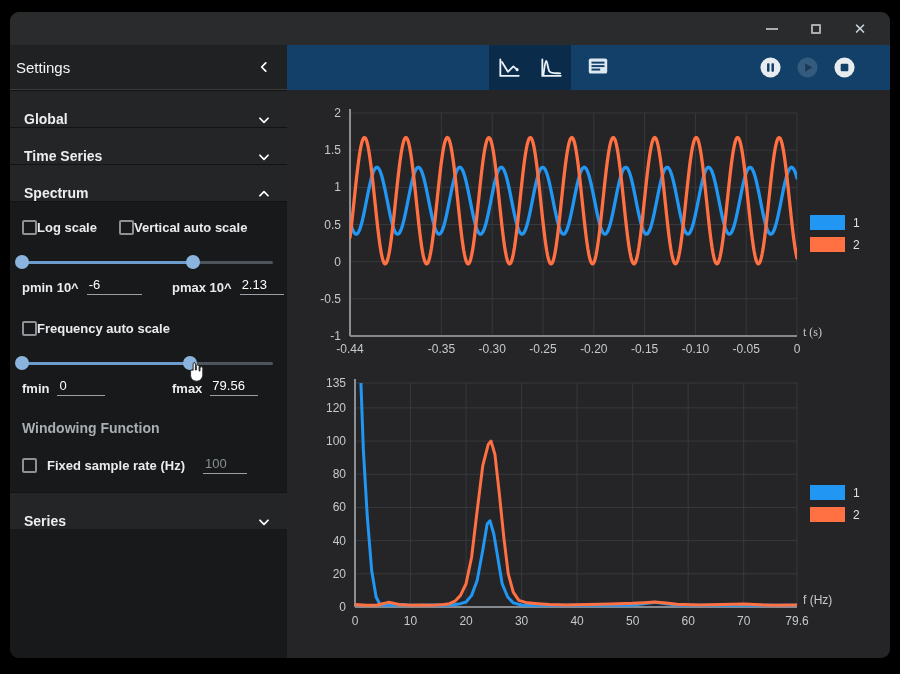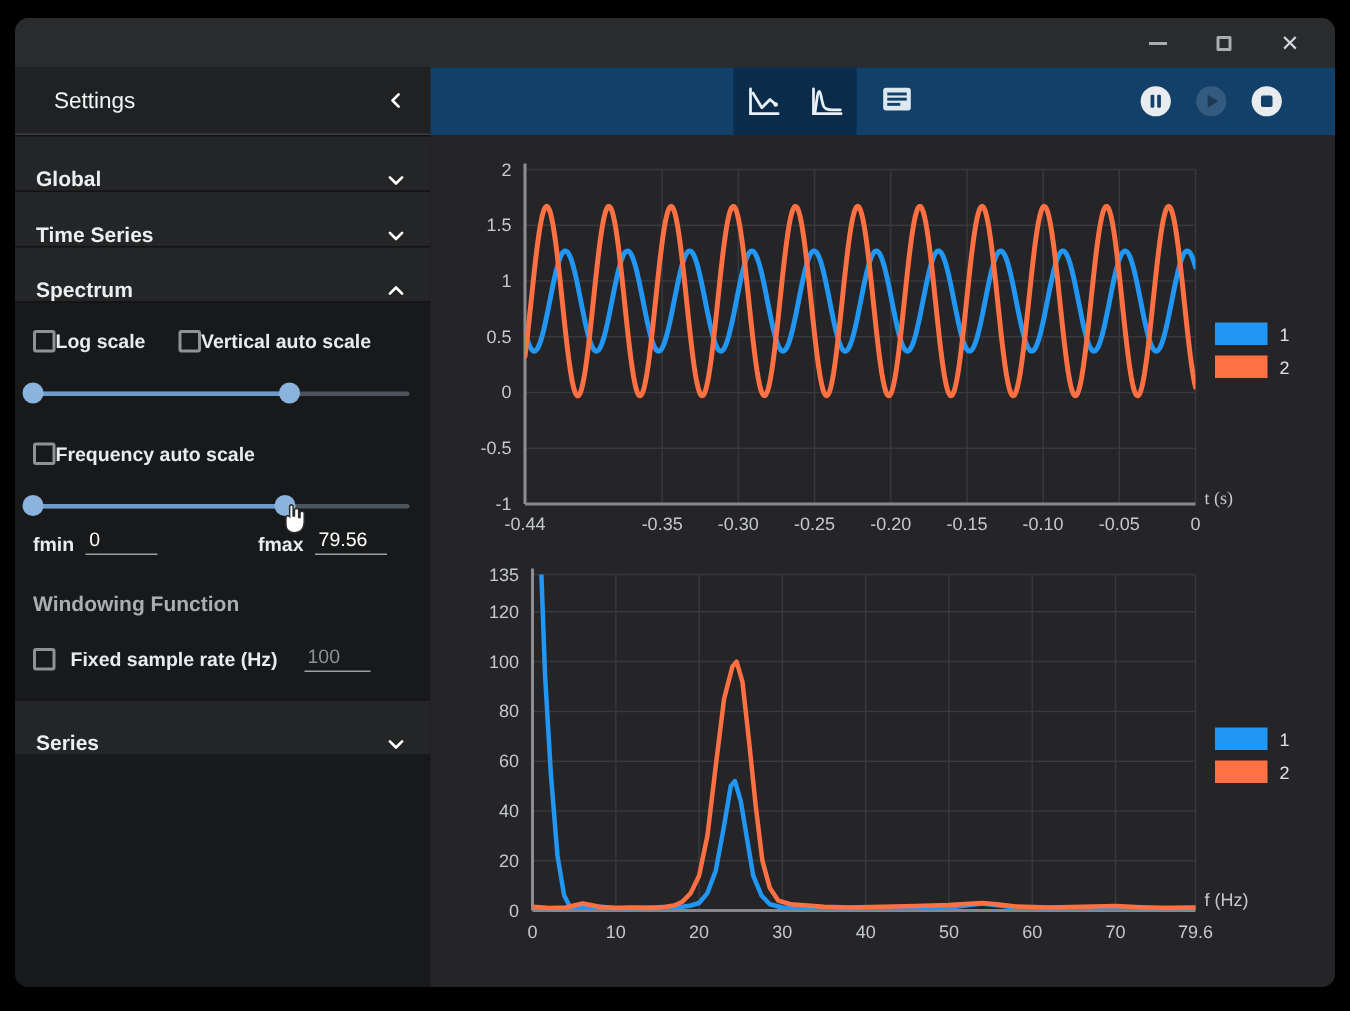--- a/index.html
+++ b/index.html
@@ -11,21 +11,21 @@
   .titlebar{height:33px;background:#2a2b2c;display:flex;align-items:center;justify-content:flex-end;flex:0 0 auto;}
   .win-btn{width:44px;height:33px;display:flex;align-items:center;justify-content:center;background:transparent;border:none;color:#a9adb1;font-size:14px;cursor:default;padding:0;}
   .win-btn .min-glyph{display:block;width:12px;height:2px;background:#a9adb1;}
   .win-btn .max-box{display:block;width:10px;height:10px;border:2px solid #a9adb1;border-radius:1px;}
   .win-btn.close{color:#cfd8de;font-size:15px;margin-right:8px;}
   
   .app-body{flex:1;display:flex;min-height:0;}
   .sidebar{width:277px;flex:0 0 auto;background:#191a1b;display:flex;flex-direction:column;}
   .main{flex:1;position:relative;background:#252527;}
   
-  .sidebar-header{height:45px;display:flex;align-items:center;justify-content:space-between;padding:0 16px 0 26px;border-bottom:1px solid #3c3d3e;background:#202122;}
+  .sidebar-header{height:45px;display:flex;align-items:center;justify-content:space-between;padding:0 16px 0 6px;border-bottom:1px solid #3c3d3e;background:#202122;}
   .sidebar-title{color:#f2f4f5;font-size:15px;}
   .chev{width:14px;height:14px;display:inline-block;}
   .chev svg{display:block;}
   .section-header{height:37px;display:flex;align-items:flex-end;justify-content:space-between;padding:0 16px 0 14px;background:#242526;border-top:1px solid #131314;cursor:default;}
   .section-label{color:#eceef0;font-size:14px;font-weight:700;}
   .spectrum-content{background:#18191a;padding:18px 14px 18px 12px;border-top:1px solid #131314;}
   .checkbox{width:15px;height:15px;border:2px solid #8d9297;border-radius:2px;background:transparent;flex:0 0 auto;}
   .cb-label{color:#e9ecee;font-size:13px;font-weight:700;white-space:nowrap;}
   .cb-group{display:flex;align-items:center;gap:0;}
   .cb-pair{display:flex;align-items:center;gap:22px;}
@@ -140,20 +140,30 @@
             </div>
           </div>
 
           <div class="slider" id="power-slider">
             <span class="track"></span>
             <span class="range-fill" style="left: 0%; width: 68%;"></span>
             <span class="handle lo" style="left: 0%;"></span>
             <span class="handle hi" style="left: 68%;"></span>
           </div>
 
+          <div class="param-row">
+            <div class="param-col left">
+              <span class="param-label">pmin 10^</span>
+              <input class="uinput w55" value="-6" style="">
+            </div>
+            <div class="param-col">
+              <span class="param-label">pmax 10^</span>
+              <input class="uinput w44" value="2.13" style="">
+            </div>
+          </div>
 
           <div class="cb-group mt26">
             <span class="checkbox"></span>
             <span class="cb-label">Frequency auto scale</span>
           </div>
 
           <div class="slider" id="freq-slider">
             <span class="track"></span>
             <span class="range-fill" style="left: 0%; width: 67%;"></span>
             <span class="handle lo" style="left: 0%;"></span>

